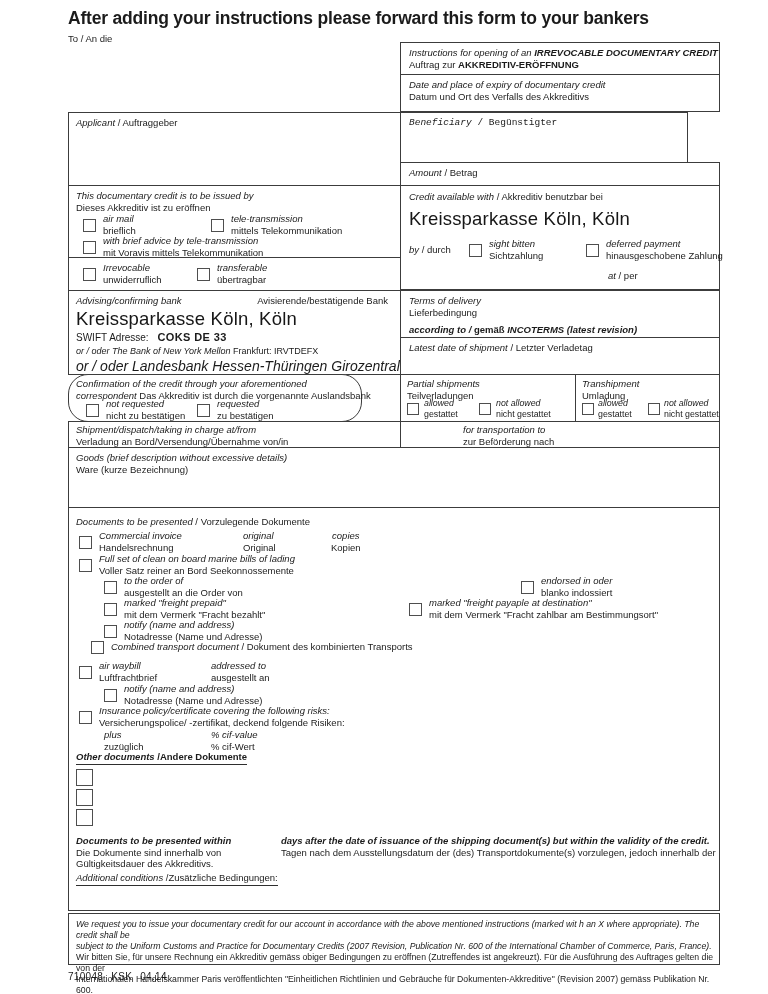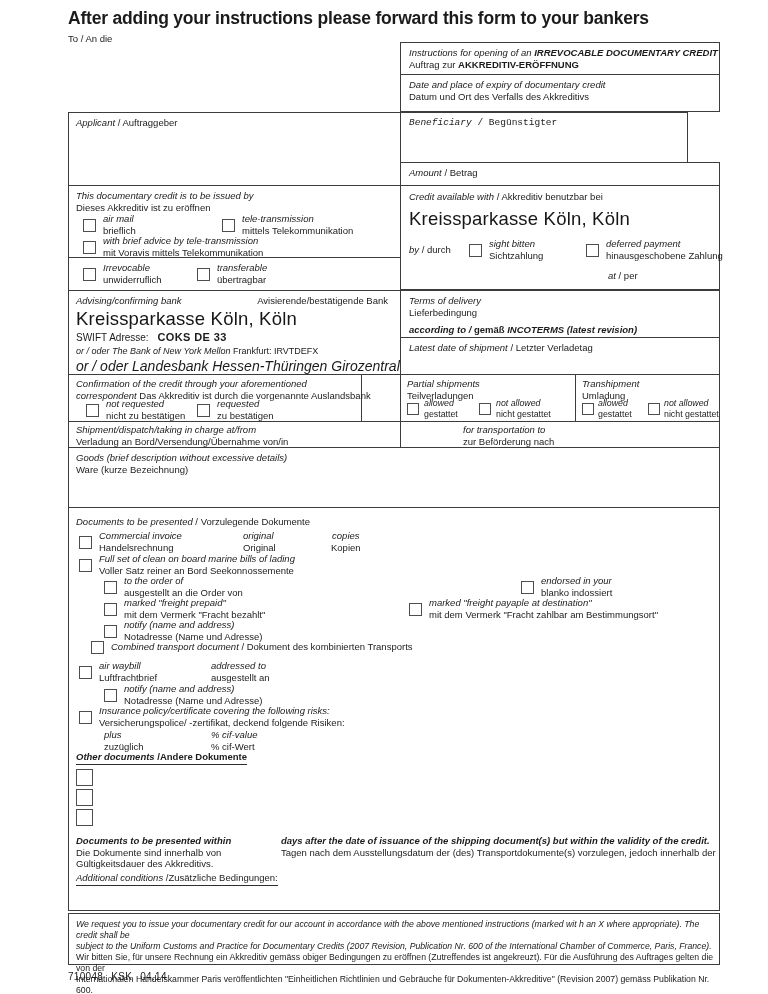--- a/index.html
+++ b/index.html
@@ -71,21 +71,21 @@
       <span class="en">This documentary credit is to be issued by</span><br>
       <span>Dieses Akkreditiv ist zu eröffnen</span>
     </div>
     <div class="opt" style="left:14px;top:27px;">
       <span class="cb"></span>
       <span class="ol">
           <span class="en">air mail</span>
           <span>brieflich</span>
         </span>
     </div>
-    <div class="opt" style="left:128px;top:27px;padding-left:25px;">
+    <div class="opt" style="left:117px;top:27px;padding-left:25px;">
       <span class="cb"></span>
       <span class="ol">
           <span class="en">tele-transmission</span>
           <span>mittels Telekommunikation</span>
         </span>
     </div>
     <div class="opt" style="left:14px;top:49px;">
       <span class="cb"></span>
       <span class="ol">
           <span class="en">with brief advice by tele-transmission</span>
@@ -165,21 +165,21 @@
       <span class="en" style="font-weight:700;">according to /</span><span style="font-weight:700;"> gemäß </span><span class="en" style="font-weight:700;">INCOTERMS (latest revision)</span>
     </div>
   </div>
 
   <div class="b" style="left:400px;top:337px;width:320px;height:38px;">
     <div class="abs lbl" style="left:8px;top:4px;">
       <span class="en">Latest date of shipment</span><span> / Letzter Verladetag</span>
     </div>
   </div>
 
-  <div class="b" style="left:68px;top:374px;width:294px;height:48px;">
+  <div class="b" style="left:68px;top:374px;width:294px;height:48px;border-radius:20px;">
     <div class="abs lbl" style="left:7px;top:3px;white-space:nowrap;">
       <span class="en">Confirmation of the credit through your aforementioned</span><br>
       <span class="en">correspondent</span><span> Das Akkreditiv ist durch die vorgenannte Auslandsbank</span>
     </div>
     <div class="opt" style="left:17px;top:23px;">
       <span class="cb"></span>
       <span class="ol">
           <span class="en">not requested</span>
           <span>nicht zu bestätigen</span>
         </span>
@@ -288,21 +288,21 @@
     <div class="opt" style="left:35px;top:67px;">
       <span class="cb"></span>
       <span class="ol">
           <span class="en">to the order of</span>
           <span>ausgestellt an die Order von</span>
         </span>
     </div>
     <div class="opt" style="left:452px;top:67px;">
       <span class="cb"></span>
       <span class="ol">
-          <span class="en">endorsed in your</span>
+          <span class="en">endorsed in oder</span>
           <span>blanko indossiert</span>
         </span>
     </div>
 
     <div class="opt" style="left:35px;top:89px;">
       <span class="cb"></span>
       <span class="ol">
           <span class="en">marked "freight prepaid"</span>
           <span>mit dem Vermerk "Fracht bezahlt"</span>
         </span>

